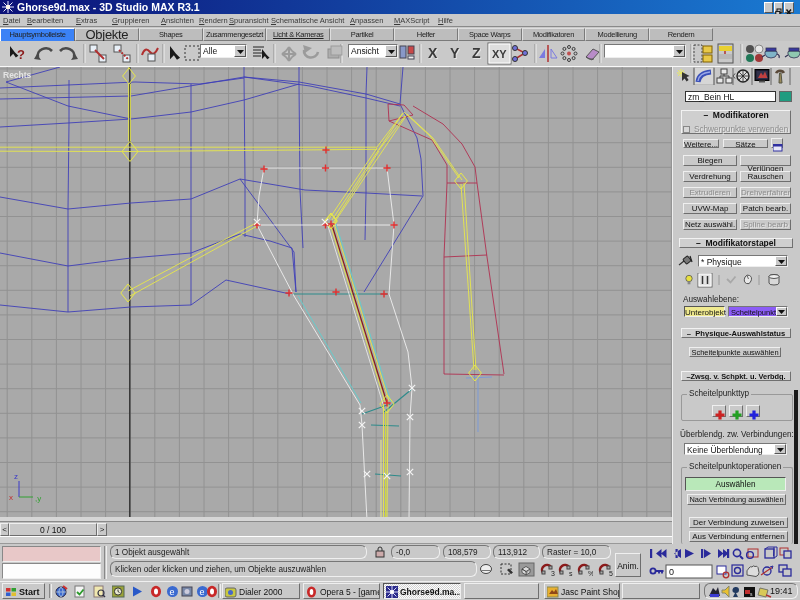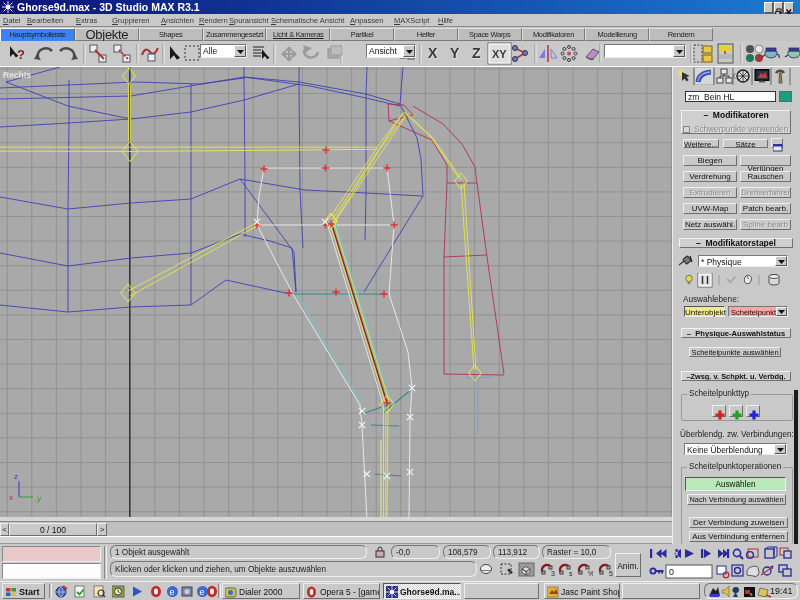--- a/index.html
+++ b/index.html
@@ -171,21 +171,21 @@
       <rect x="789" y="7" width="10" height="3" fill="#3838a0" stroke="#335" stroke-width="0.8"></rect>
       <path d="M788,14 l-3,2 M800,13 q3,1 2,4" stroke="#335" stroke-width="1.2" fill="none"></path>
 </svg>
 <div class="abs" style="left:200px;top:3px;width:47px;height:14px;background:#fff;border:1px solid #777;border-bottom-color:#eee;border-right-color:#eee;">
       <span class="abs" style="left:2px;top:1px;font-size:8.5px;color:#111;white-space:nowrap;">Alle</span>
       <div class="abs rz2" style="right:0px;top:0px;width:12px;height:12px;"></div>
       <svg class="abs" style="right:2px;top:4.5px" width="7" height="5">
         <path d="M0,0 L7,0 L3.5,4 Z" fill="#111"></path>
       </svg>
     </div>
-<div class="abs" style="left:366px;top:3px;width:50px;height:14px;background:#fff;border:1px solid #777;border-bottom-color:#eee;border-right-color:#eee;">
+<div class="abs" style="left:348px;top:3px;width:50px;height:14px;background:#fff;border:1px solid #777;border-bottom-color:#eee;border-right-color:#eee;">
       <span class="abs" style="left:2px;top:1px;font-size:8.5px;color:#111;white-space:nowrap;">Ansicht</span>
       <div class="abs rz2" style="right:0px;top:0px;width:12px;height:12px;"></div>
       <svg class="abs" style="right:2px;top:4.5px" width="7" height="5">
         <path d="M0,0 L7,0 L3.5,4 Z" fill="#111"></path>
       </svg>
     </div>
 <div class="abs" style="left:604px;top:3px;width:82px;height:14px;background:#fff;border:1px solid #777;border-bottom-color:#eee;border-right-color:#eee;">
       <span class="abs" style="left:2px;top:1px;font-size:8.5px;color:#111;white-space:nowrap;"></span>
       <div class="abs rz2" style="right:0px;top:0px;width:12px;height:12px;"></div>
       <svg class="abs" style="right:2px;top:4.5px" width="7" height="5">
@@ -410,21 +410,21 @@
 <path d="M66,4 q2,-3 4.5,-1.5 q3,1.5 1.5,5.5 q-1.5,4 -4.5,2.5 q-3.5,-1.5 -1.5,-6.5 z" fill="#e8e8e8" stroke="#444" stroke-width="0.9"></path>
       <line x1="68" y1="2.5" x2="69.5" y2="6" stroke="#444" stroke-width="0.8"></line>
 <line x1="80" y1="2" x2="80" y2="12" stroke="#9a9a9a"></line>
 <path d="M90,3.5 a5,2 0 0 1 10,0 v6.5 a5,2 0 0 1 -10,0 z" fill="#d8d8d8" stroke="#444" stroke-width="0.9"></path>
       <ellipse cx="95" cy="3.5" rx="5" ry="2" fill="#eee" stroke="#444" stroke-width="0.9"></ellipse>
 </svg>
 <span class="abs" style="left:10px;top:228px;font-size:8.2px;color:#222;">Auswahlebene:</span>
 <div class="abs pressed" style="left:11px;top:239px;width:41px;height:11px;background:#efe98e;">
       <div class="btxt" style="font-size:8px;margin-top:1px;">Unterobjekt</div>
     </div>
-<div class="abs" style="left:55px;top:239px;width:60px;height:11px;background:#fca5a5;border:1px solid #777;border-bottom-color:#eee;border-right-color:#eee;">
+<div class="abs" style="left:55px;top:239px;width:60px;height:11px;background:#8b5cf6;border:1px solid #777;border-bottom-color:#eee;border-right-color:#eee;">
       <span class="abs" style="left:2px;top:1px;font-size:7.5px;color:#111;white-space:nowrap;">Scheitelpunkt</span>
       <div class="abs rz2" style="right:0px;top:0px;width:11px;height:9px;"></div>
       <svg class="abs" style="right:2px;top:3.0px" width="7" height="5">
         <path d="M0,0 L7,0 L3.5,4 Z" fill="#111"></path>
       </svg>
     </div>
 <div class="abs ro" style="left:8px;top:261px;width:110px;height:10px;line-height:9px;"><span style="font-size:7.6px">– &nbsp;Physique-Auswahlstatus</span></div>
 <div class="abs rz" style="left:16px;top:280px;width:92px;height:10px;">
       <div class="btxt " style="margin-top:0px;font-size:7.5px;white-space:nowrap;overflow:hidden;">Scheitelpunkte auswählen</div>
     </div>

